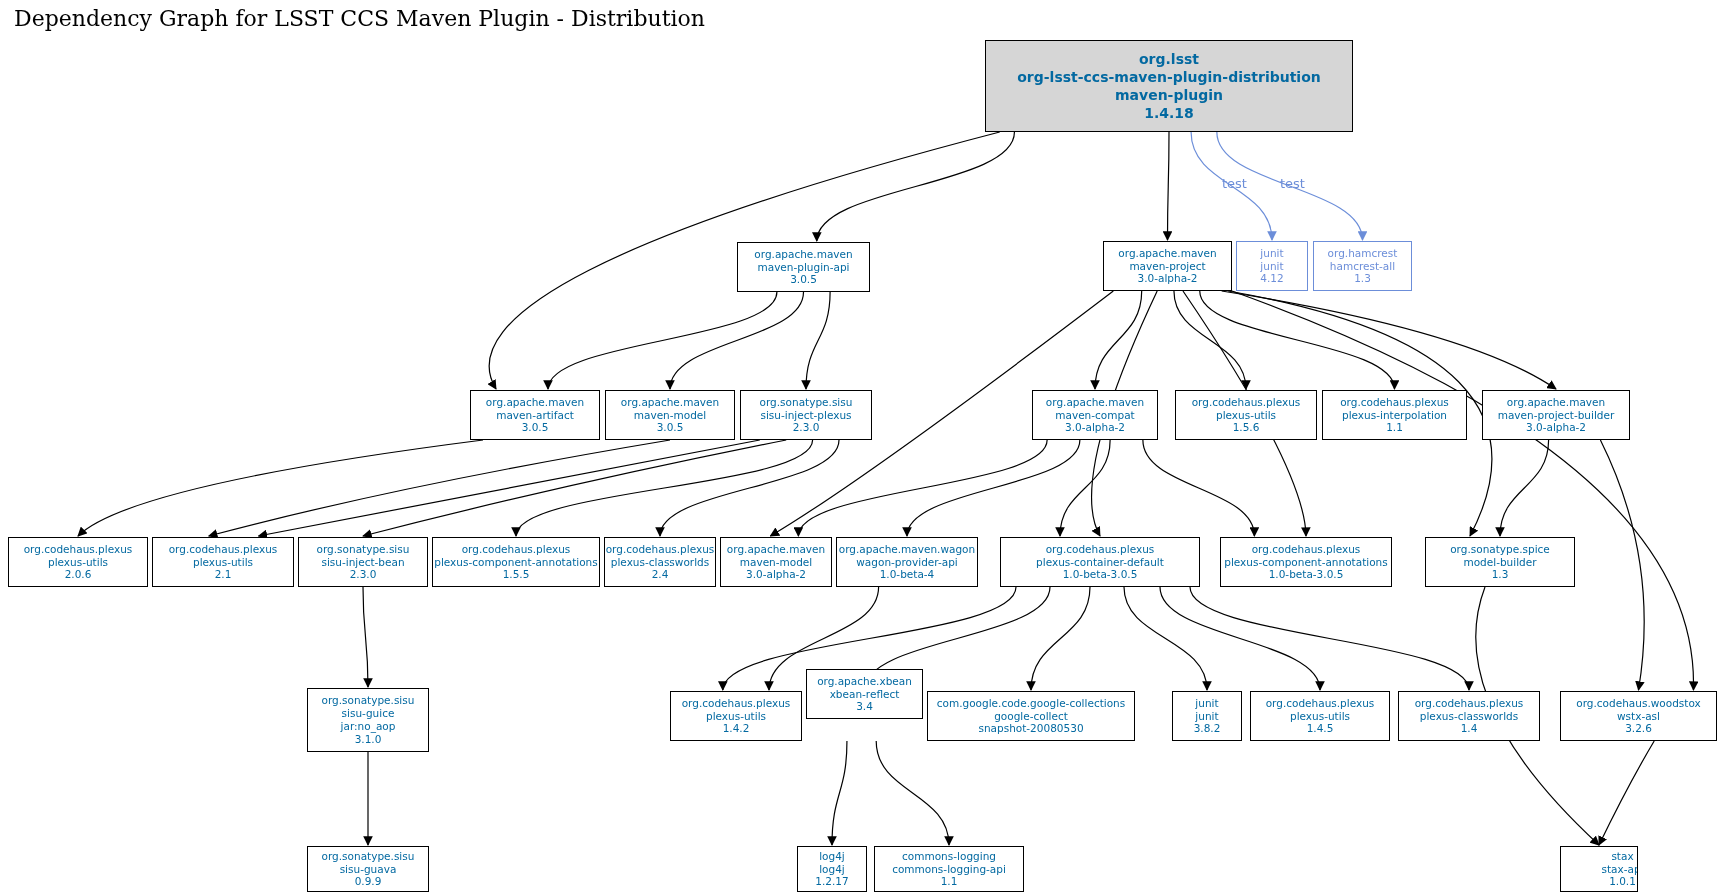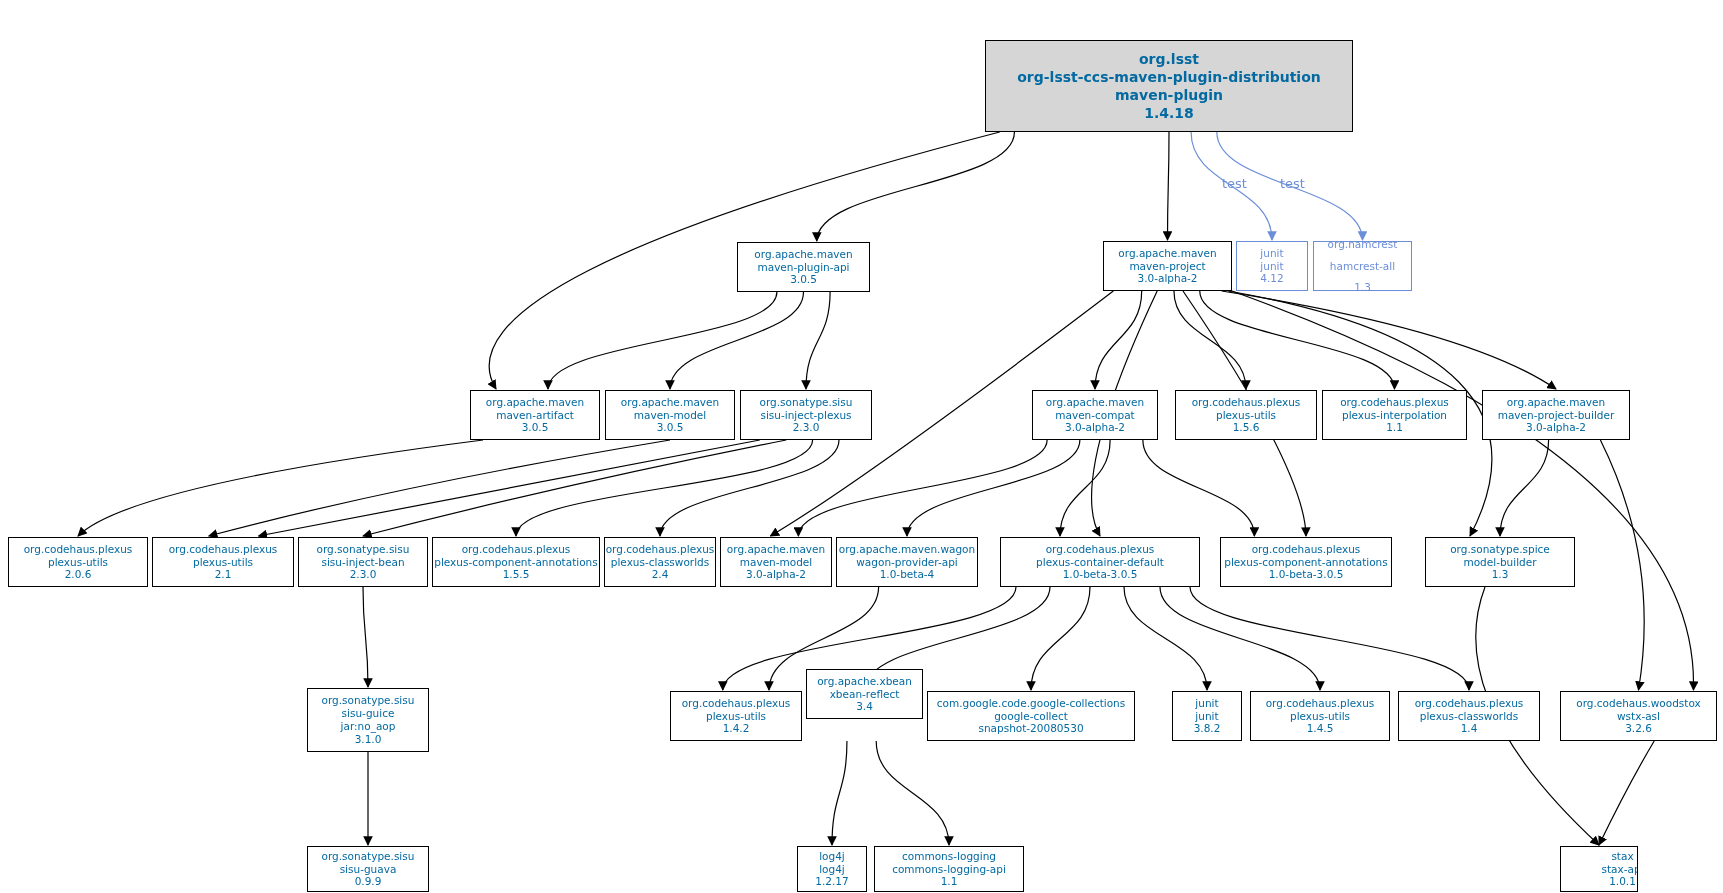--- a/index.html
+++ b/index.html
@@ -12,20 +12,21 @@
         display:flex;flex-direction:column;align-items:center;justify-content:center;
         font-size:10.5px;line-height:1.22;color:#0369a1;text-align:center;white-space:nowrap;overflow:hidden;}
   .node.root{background:#d6d6d6;border:1px solid #000;font-size:14px;font-weight:bold;line-height:1.3;}
   .node.test{border:1px solid var(--test-color);color:var(--test-color);}
   .edge-label{position:absolute;font-size:13px;white-space:nowrap;color:var(--test-color);}
 </style>
 </head>
 <body>
 
 <div id="canvas" style="--test-color: #6c8ed9;">
+  <div id="graph-title">Dependency Graph for LSST CCS Maven Plugin - Distribution</div>
   <svg id="edge-layer" xmlns="http://www.w3.org/2000/svg" viewBox="0 0 1723 893">
     <defs>
       <marker id="arrow-black" viewBox="0 0 10 10" refX="9" refY="5" markerWidth="8" markerHeight="8" orient="auto-start-reverse">
         <path d="M0,0 L10,5 L0,10 z" fill="#000000"></path>
       </marker>
       <marker id="arrow-test" viewBox="0 0 10 10" refX="9" refY="5" markerWidth="8" markerHeight="8" orient="auto-start-reverse">
         <path d="M0,0 L10,5 L0,10 z" class="test-arrow-fill" fill="#6c8ed9"></path>
       </marker>
     </defs>
   <path d="M 1014.44 132 C 1014.44 186.5 816.8 186.5 816.8 241" fill="none" stroke="#000000" stroke-width="1.2" marker-end="url(#arrow-black)"></path>
@@ -86,21 +87,21 @@
       <div class="node" style="left: 1103px; top: 241px; width: 129px; height: 50px;">
         <div>org.apache.maven</div>
         <div>maven-project</div>
         <div>3.0-alpha-2</div>
       </div>
       <div class="node test" style="left: 1236px; top: 241px; width: 72px; height: 50px;">
         <div>junit</div>
         <div>junit</div>
         <div>4.12</div>
       </div>
-      <div class="node test" style="left: 1313px; top: 241px; width: 99px; height: 50px; gap: 9px;">
+      <div class="node test" style="left: 1313px; top: 241px; width: 99px; height: 50px;">
         <div>org.hamcrest</div>
         <div>hamcrest-all</div>
         <div>1.3</div>
       </div>
       <div class="node" style="left: 470px; top: 390px; width: 130px; height: 50px;">
         <div>org.apache.maven</div>
         <div>maven-artifact</div>
         <div>3.0.5</div>
       </div>
       <div class="node" style="left: 605px; top: 390px; width: 130px; height: 50px;">

